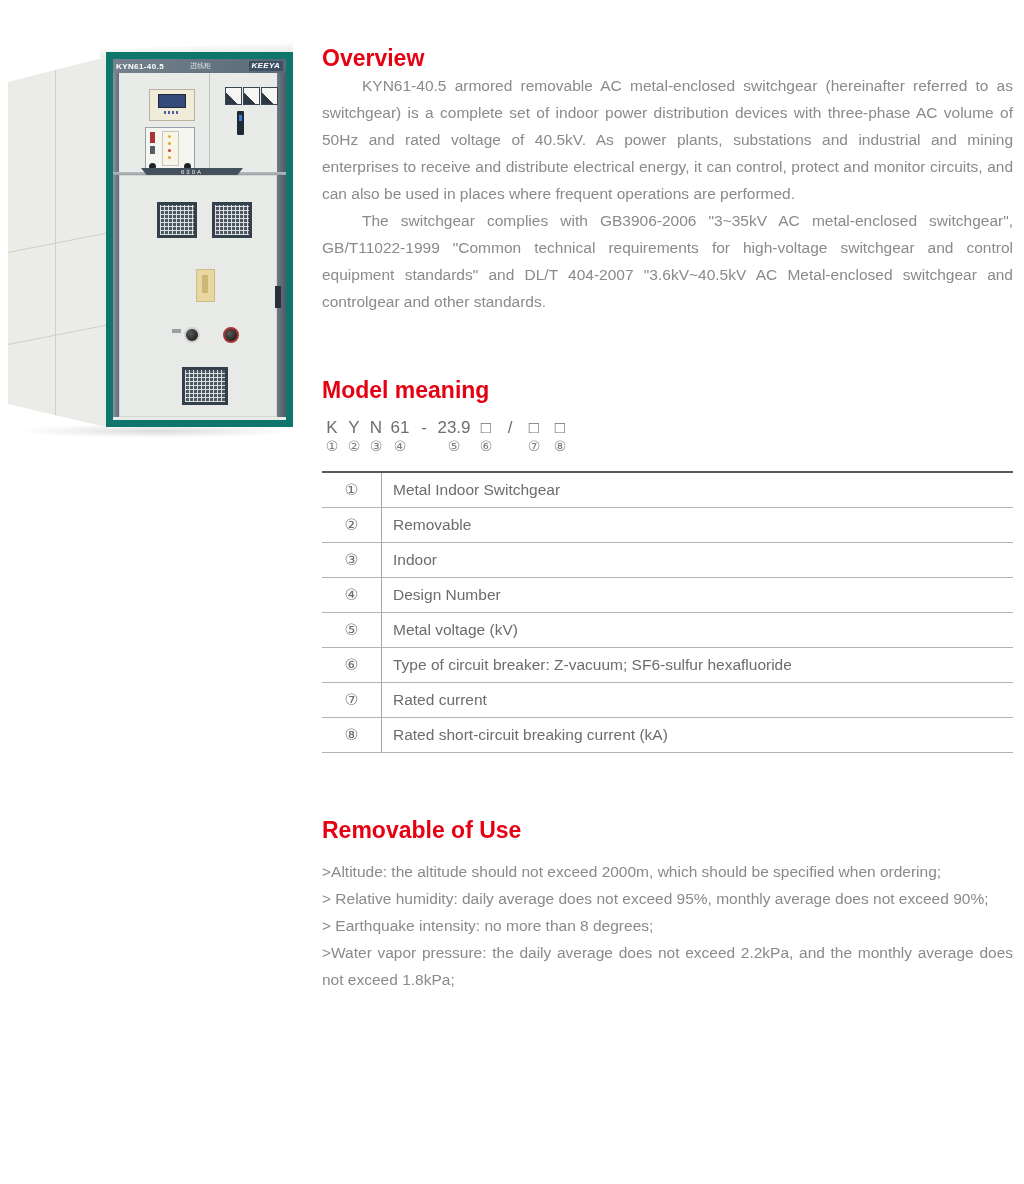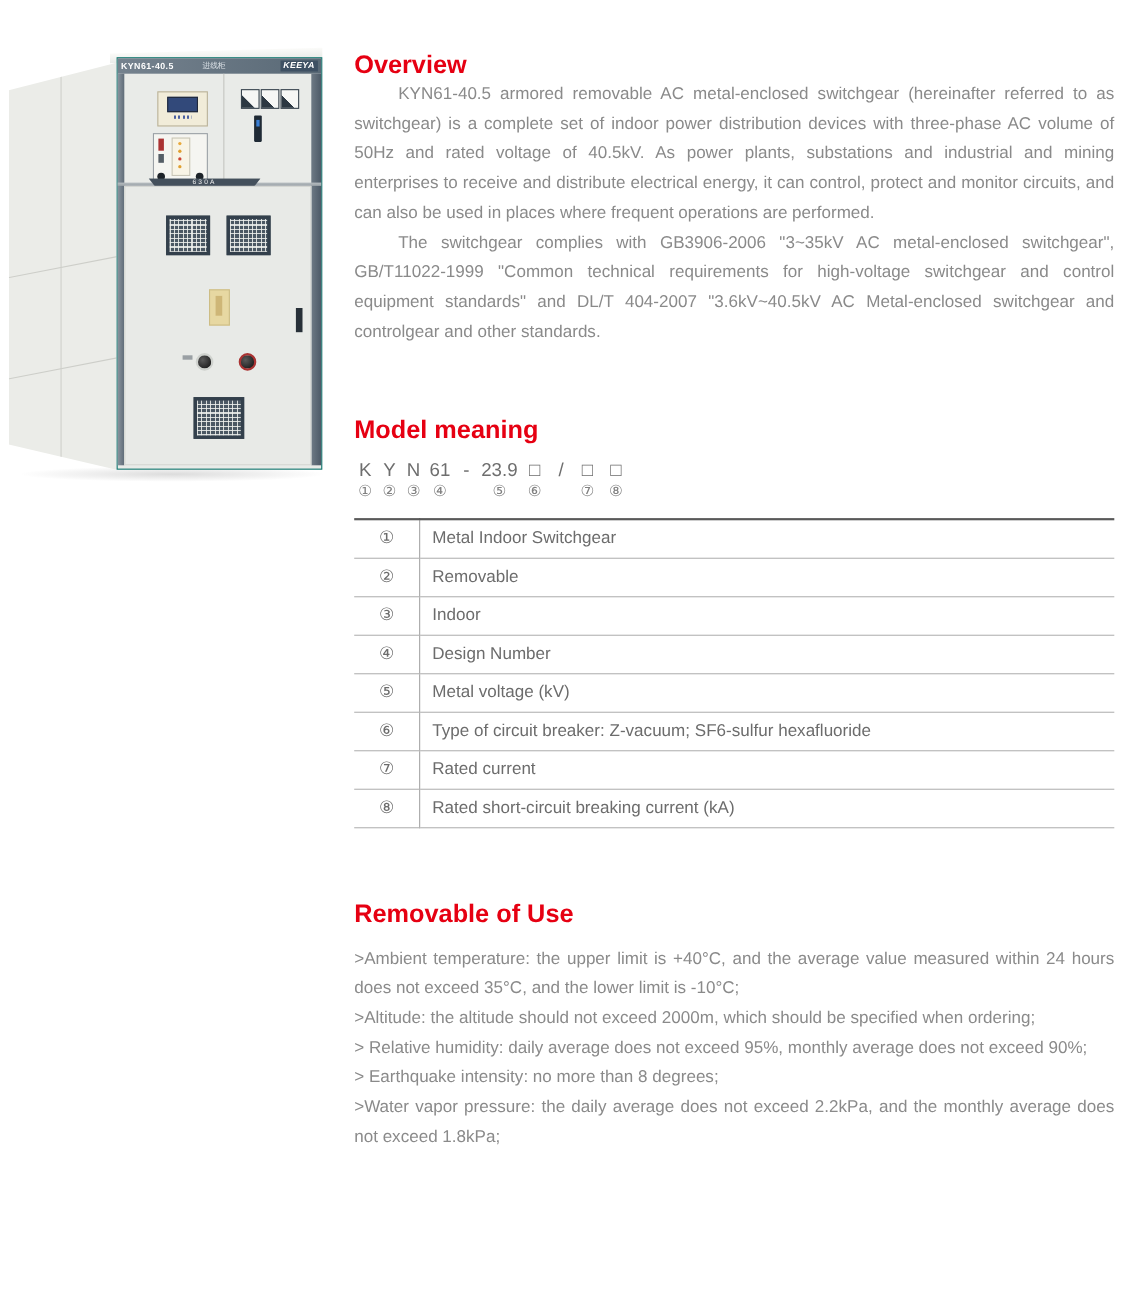--- a/index.html
+++ b/index.html
@@ -35,21 +35,21 @@
   .side{position:absolute;left:0;top:0;width:98px;height:377px;
     clip-path:polygon(0 30px,98px 5px,98px 375px,0 352px);
     background:linear-gradient(100deg,#f8f8f6 0%,#ececе8 45%,#e0e1dd 75%,#d6d7d3 100%);
     background-color:#ebece8;}
   .side .seam-v{position:absolute;left:47px;top:8px;bottom:10px;width:1px;background:#cfd0cb;}
   .side .seam-h1,.side .seam-h2{position:absolute;left:-4px;width:110px;height:1px;background:#cdcec9;transform:rotate(-11deg);}
   .side .seam-h1{top:190px;}
   .side .seam-h2{top:282px;}
   .roof{position:absolute;left:92px;top:-6px;width:193px;height:9px;
     background:linear-gradient(#fbfbf9,#e9ebe8);transform:skewY(-1.5deg);}
-  .front{position:absolute;left:98px;top:0;width:187px;height:375px;background:#e9ebe8;border:1px solid #0f766e;box-sizing:border-box;}
+  .front{position:absolute;left:98px;top:0;width:187px;height:375px;background:#e9ebe8;border:7px solid #0f766e;box-sizing:border-box;}
   .nameplate{position:absolute;top:0;left:0;right:0;height:14px;display:flex;align-items:center;
     background:linear-gradient(90deg,#75828e,#596976);padding:0 3px;box-sizing:border-box;}
   .np-model{color:#ffffff;font-size:8px;font-weight:bold;letter-spacing:.4px;white-space:nowrap;}
   .np-cn{color:#dde3e8;font-size:7px;margin-left:26px;white-space:nowrap;}
   .np-brand{margin-left:auto;background:#3e5063;color:#fff;font-size:8px;font-weight:bold;font-style:italic;
     padding:0 3px;line-height:10px;letter-spacing:.3px;text-align:center;}
   .strip-l{position:absolute;left:0;top:14px;bottom:3px;width:6px;background:linear-gradient(90deg,#8a949e,#5f6c78);}
   .strip-r{position:absolute;right:0;top:14px;bottom:3px;width:9px;background:linear-gradient(90deg,#6e7a85,#4d5a67);}
   .vline{position:absolute;left:96px;top:14px;height:99px;width:1px;background:#c3c5c1;}
   .disp{position:absolute;left:36px;top:30px;width:44px;height:30px;background:#f1ecd9;border:1px solid #b9b29a;}
@@ -222,20 +222,19 @@
       </tr>
       <tr>
         <td class="idx">⑧</td>
         <td class="desc">Rated short-circuit breaking current (kA)</td>
       </tr>
     </tbody>
   </table>
 
   <h2 class="sec" id="conditions-title">Removable of Use</h2>
   <div class="cond-list">
-    <p class="para">&gt;Ambient temperature: the upper limit is +40°C, and the average value measured within 24 hours does not exceed 35°C, and the lower limit is -10°C;</p>
     <p class="para">&gt;Altitude: the altitude should not exceed 2000m, which should be specified when ordering;</p>
     <p class="para">&gt; Relative humidity: daily average does not exceed 95%, monthly average does not exceed 90%;</p>
     <p class="para">&gt; Earthquake intensity: no more than 8 degrees;</p>
     <p class="para">&gt;Water vapor pressure: the daily average does not exceed 2.2kPa, and the monthly average does not exceed 1.8kPa;</p>
   </div>
 
 </div>
 
 </body></html>

